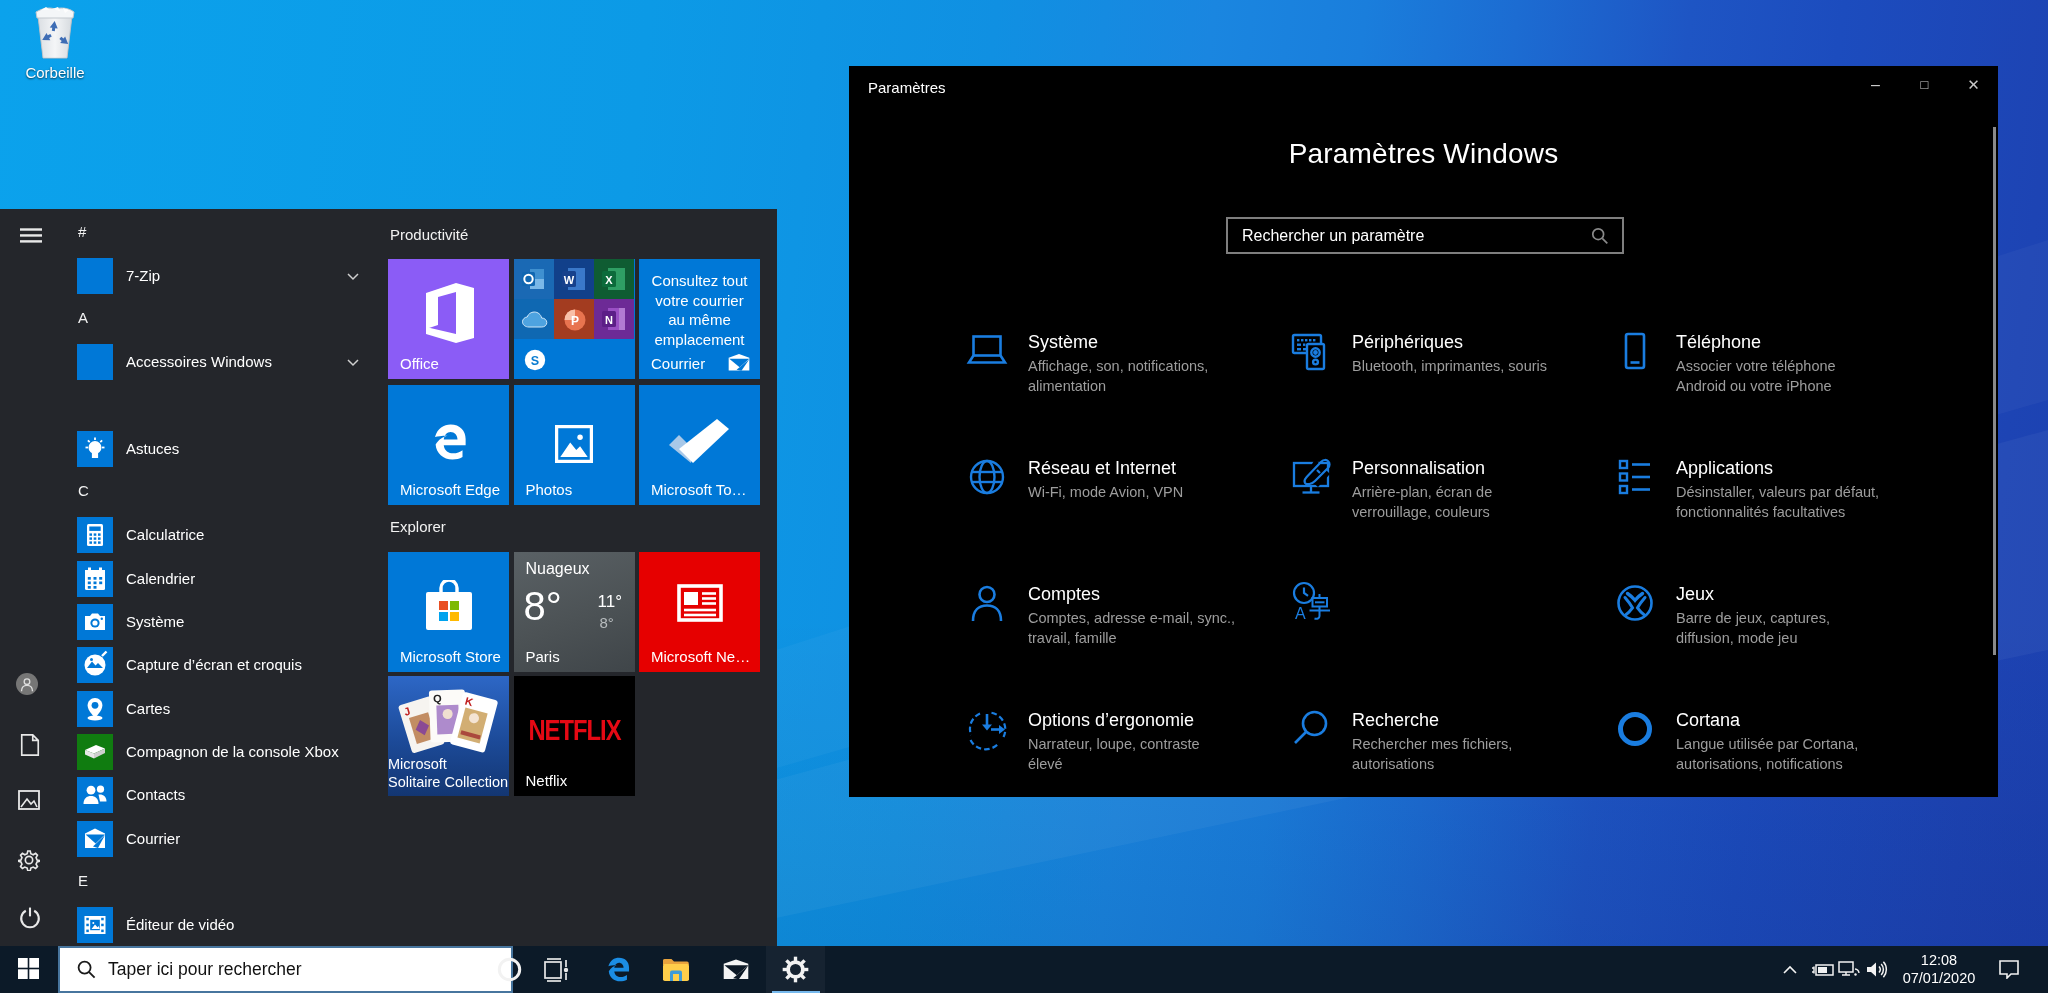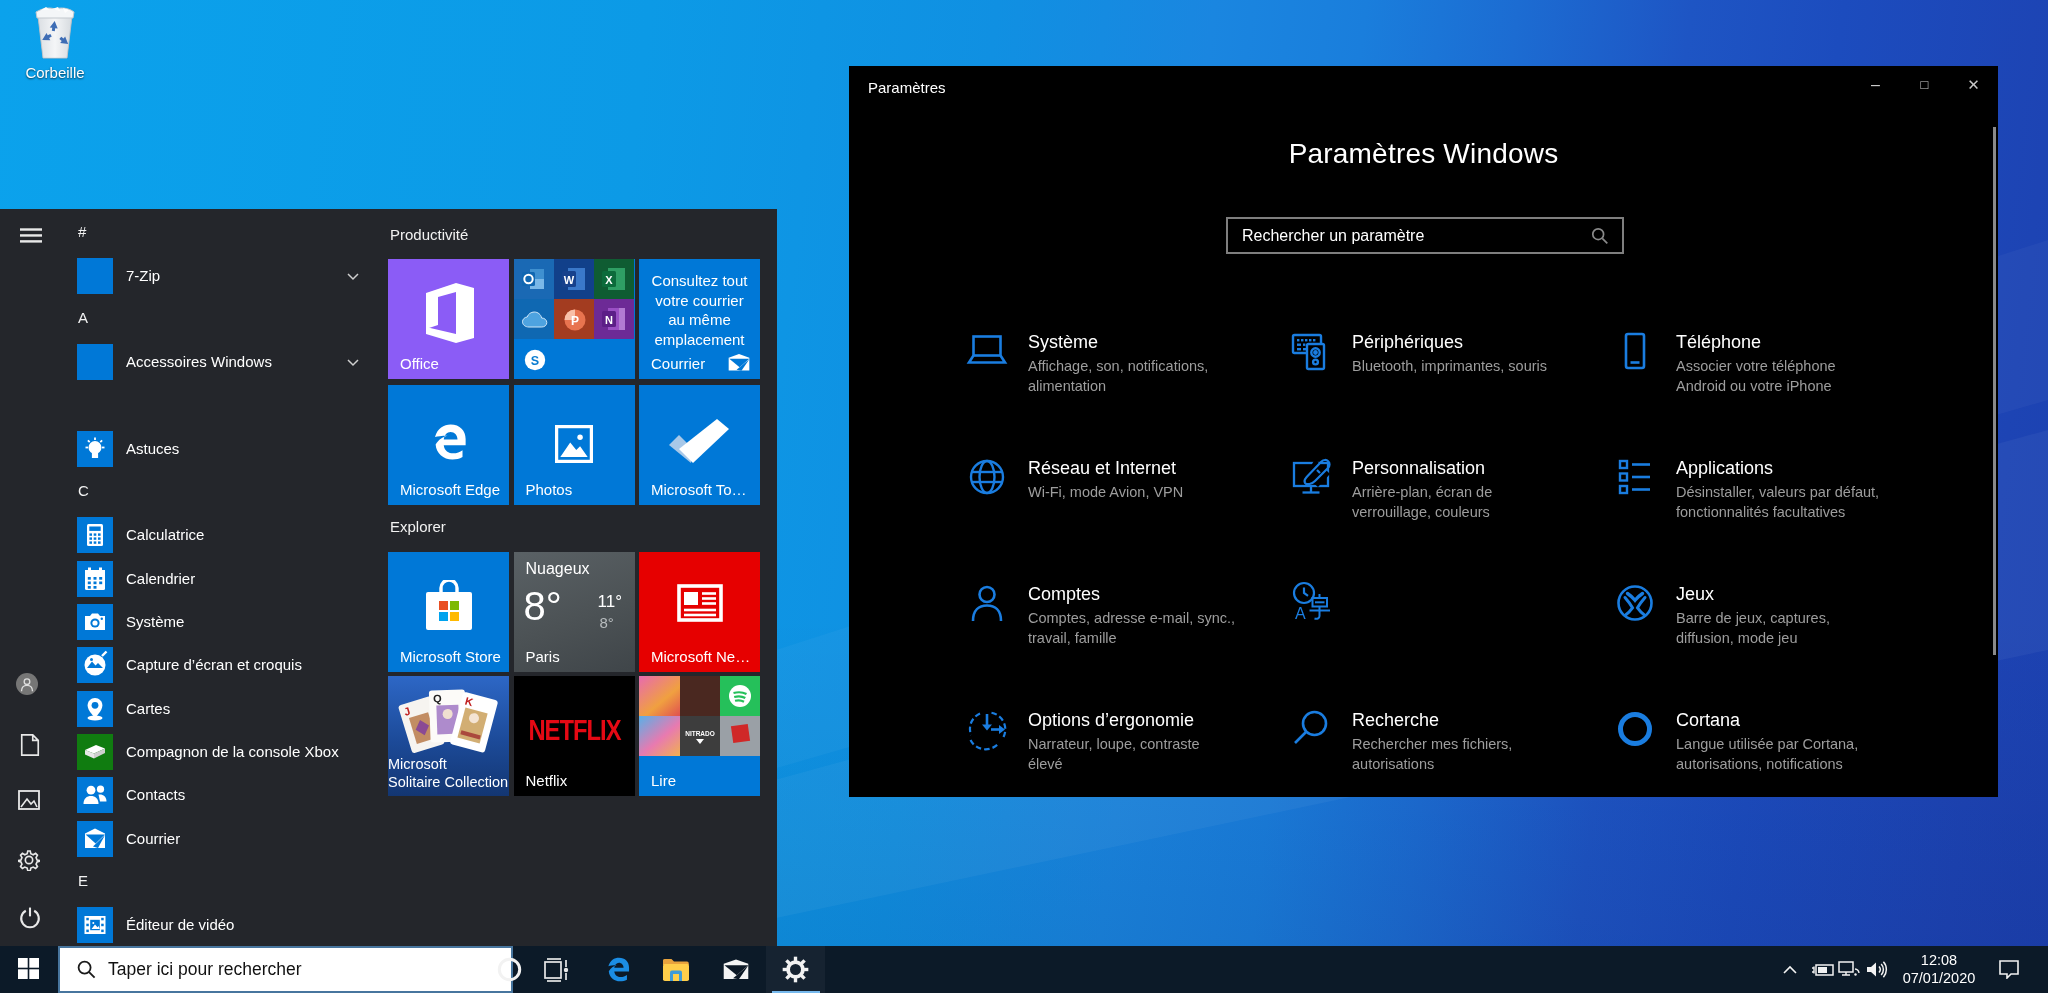--- a/index.html
+++ b/index.html
@@ -412,42 +412,20 @@
           </g>
       </svg>
       <div class="abs" style="left:0;bottom:5px;width:121px;text-align:left;color:#fff;font-size:14.5px;line-height:18px;">Microsoft<br>Solitaire Collection</div>
     </div>
 
     <div class="tile" style="left:513.5px;top:467px;background:#000;">
       <div class="abs" style="left:0;top:38px;width:121px;text-align:center;color:#e50914;font-size:29px;font-weight:bold;letter-spacing:-1.2px;transform:scaleX(0.82);">NETFLIX</div>
       <div class="tile-lbl">Netflix</div>
     </div>
 
-    <div class="tile" style="left:639px;top:467px;">
-      <div class="abs" style="left:0;top:0;width:41px;height:40px;background:linear-gradient(140deg,#e86ab0 0%,#f0a040 60%,#e05050 100%);"></div>
-      <div class="abs" style="left:41px;top:0;width:40px;height:40px;background:#4a2820;"></div>
-      <div class="abs" style="left:81px;top:0;width:40px;height:40px;background:#25c05a;"></div>
-      <svg class="abs" style="left:89px;top:8px;" width="24" height="24" viewBox="0 0 24 24">
-          <circle cx="12" cy="12" r="11" fill="#fff"></circle>
-          <g stroke="#25c05a" stroke-width="2.2" fill="none">
-            <path d="M5.5 9 C10 7.8 15 8.2 18.5 10"></path>
-            <path d="M6.2 13 C10 12 14.5 12.4 17.3 14"></path>
-            <path d="M7 16.8 C10 16 13.5 16.3 16 17.7"></path>
-          </g>
-        </svg>
-      <div class="abs" style="left:0;top:40px;width:41px;height:40px;background:linear-gradient(140deg,#58b0e8 0%,#e87ab0 55%,#f0b050 100%);"></div>
-      <div class="abs" style="left:41px;top:40px;width:40px;height:40px;background:#3d3d3d;"></div>
-      <div class="abs" style="left:41px;top:40px;width:40px;height:40px;color:#fff;font-size:6.5px;font-weight:bold;text-align:center;line-height:36px;">NITRADO</div>
-        <svg class="abs" style="left:57px;top:63px;" width="8" height="5" viewBox="0 0 10 6">
-          <polygon points="0,0 10,0 5,6" fill="#fff"></polygon>
-        </svg>
-      <div class="abs" style="left:81px;top:40px;width:40px;height:40px;background:#9aa0a6;"></div>
-      <div class="abs" style="left:93px;top:49px;width:17px;height:17px;background:#d02828;transform:rotate(-8deg);"></div>
-      <div class="tile-lbl">Lire</div>
-    </div>
   </div>
 
   <div id="settings">
     <div id="set-title">Paramètres</div>
     <div class="cap-btn" style="left:1002px;">–</div>
     <div class="cap-btn" style="left:1051px;font-size:13px;">□</div>
     <div class="cap-btn" style="left:1100px;font-size:15px;color:#c8c8c8;">✕</div>
     <div id="set-h1">Paramètres Windows</div>
     <div id="set-search">Rechercher un paramètre
       <svg style="position:absolute;right:13px;top:8px;" width="18" height="18" viewBox="0 0 18 18">

